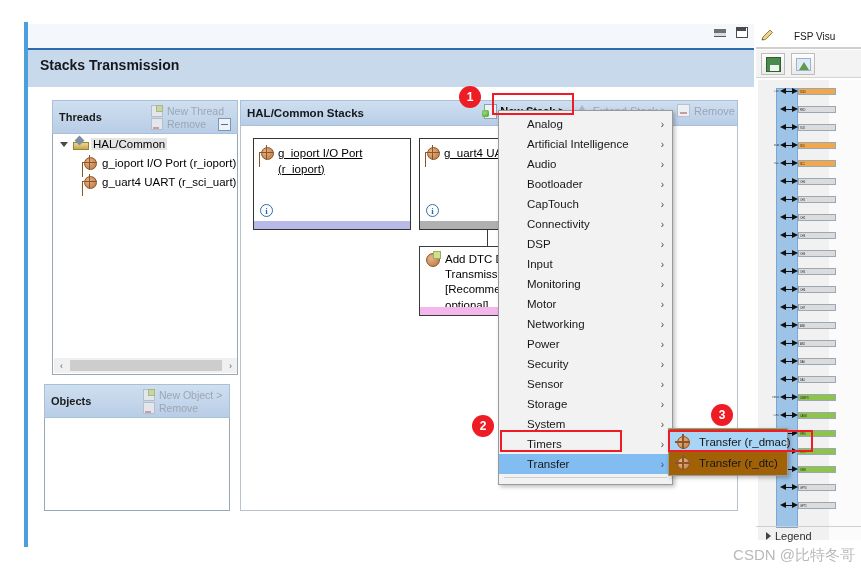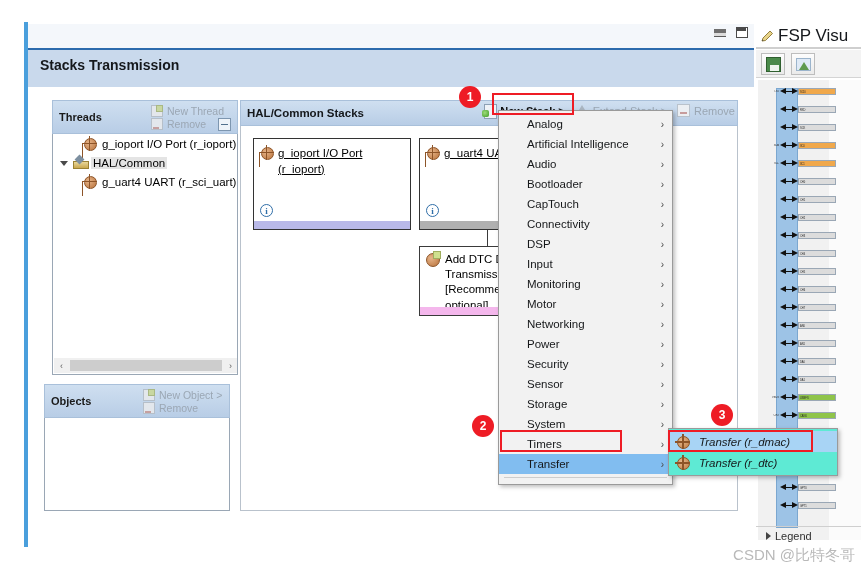--- a/index.html
+++ b/index.html
@@ -393,27 +393,26 @@
     height: 1px; background: #cdcdcd; margin: 3px 5px;
   }
   .menu-item .search-icon {
     position: absolute; left: 6px; top: 4px;
     width: 14px; height: 13px;
   }
 
   
   .menu2 {
     position: absolute; left: 668px; top: 428px;
-    width: 170px;
-    background: #5eead4;
+    width: 120px;
+    background: #a16207;
     border: 1px solid #9a9a9a;
     box-shadow: 2px 2px 4px rgba(0,0,0,0.25);
     padding: 2px 0;
     z-index: 50;
-    font-style: italic;
   }
   .menu2 .menu-item { padding-left: 30px; height: 21px; }
   .menu2 .menu-item.highlight { background: #a8d4f5; }
   .menu2 .mod-icon {
     position: absolute; left: 7px; top: 4px;
     width: 13px; height: 13px;
   }
   .crosshair {
     width: 13px; height: 13px; position: relative;
   }
@@ -471,22 +470,22 @@
   }
 
   
   .right-view {
     position: absolute; left: 756px; top: 24px;
     width: 105px; height: 523px;
     background: #ffffff;
   }
   .rv-tab {
     position: absolute; left: 0; top: 0; height: 24px;
-    display: flex; align-items: center; gap: 4px;
-    font-size: 17px; color: #15181c;
+    display: flex; align-items: center; gap: 20px;
+    font-size: 10px; color: #15181c;
     padding: 0 4px;
     background: #ffffff;
     white-space: nowrap;
   }
   .rv-tab-underline {
     position: absolute; left: 0; top: 23px; width: 105px; height: 2px;
     background: #cfcfcf;
   }
   .pencil-icon {
     width: 14px; height: 14px; position: relative; flex: 0 0 14px;
@@ -612,30 +611,30 @@
             <span>New Thread</span>
           </div>
           <div class="hdr-btn">
             <span class="mini-icon docrem"></span>
             <span>Remove</span>
             <span class="collapse-box"></span>
           </div>
         </div>
       </div>
       <div class="tree-box">
+        <div class="tree-row selected" style="padding-left:6px">
+          <span class="twisty"></span>
+          <span class="icon-hal"></span>
+          <span class="tree-label">HAL/Common</span>
+        </div>
         <div class="tree-row" style="padding-left:30px">
           <span class="icon-module">
               <span class="bar"></span>
             </span>
           <span class="tree-label">g_ioport I/O Port (r_ioport)</span>
-        </div>
-        <div class="tree-row selected" style="padding-left:6px">
-          <span class="twisty"></span>
-          <span class="icon-hal"></span>
-          <span class="tree-label">HAL/Common</span>
         </div>
         <div class="tree-row" style="padding-left:30px">
           <span class="icon-module">
               <span class="bar"></span>
             </span>
           <span class="tree-label">g_uart4 UART (r_sci_uart)</span>
         </div>
         <div class="hscroll">
           <span class="arrow">‹</span>
           <span class="thumb"></span>

